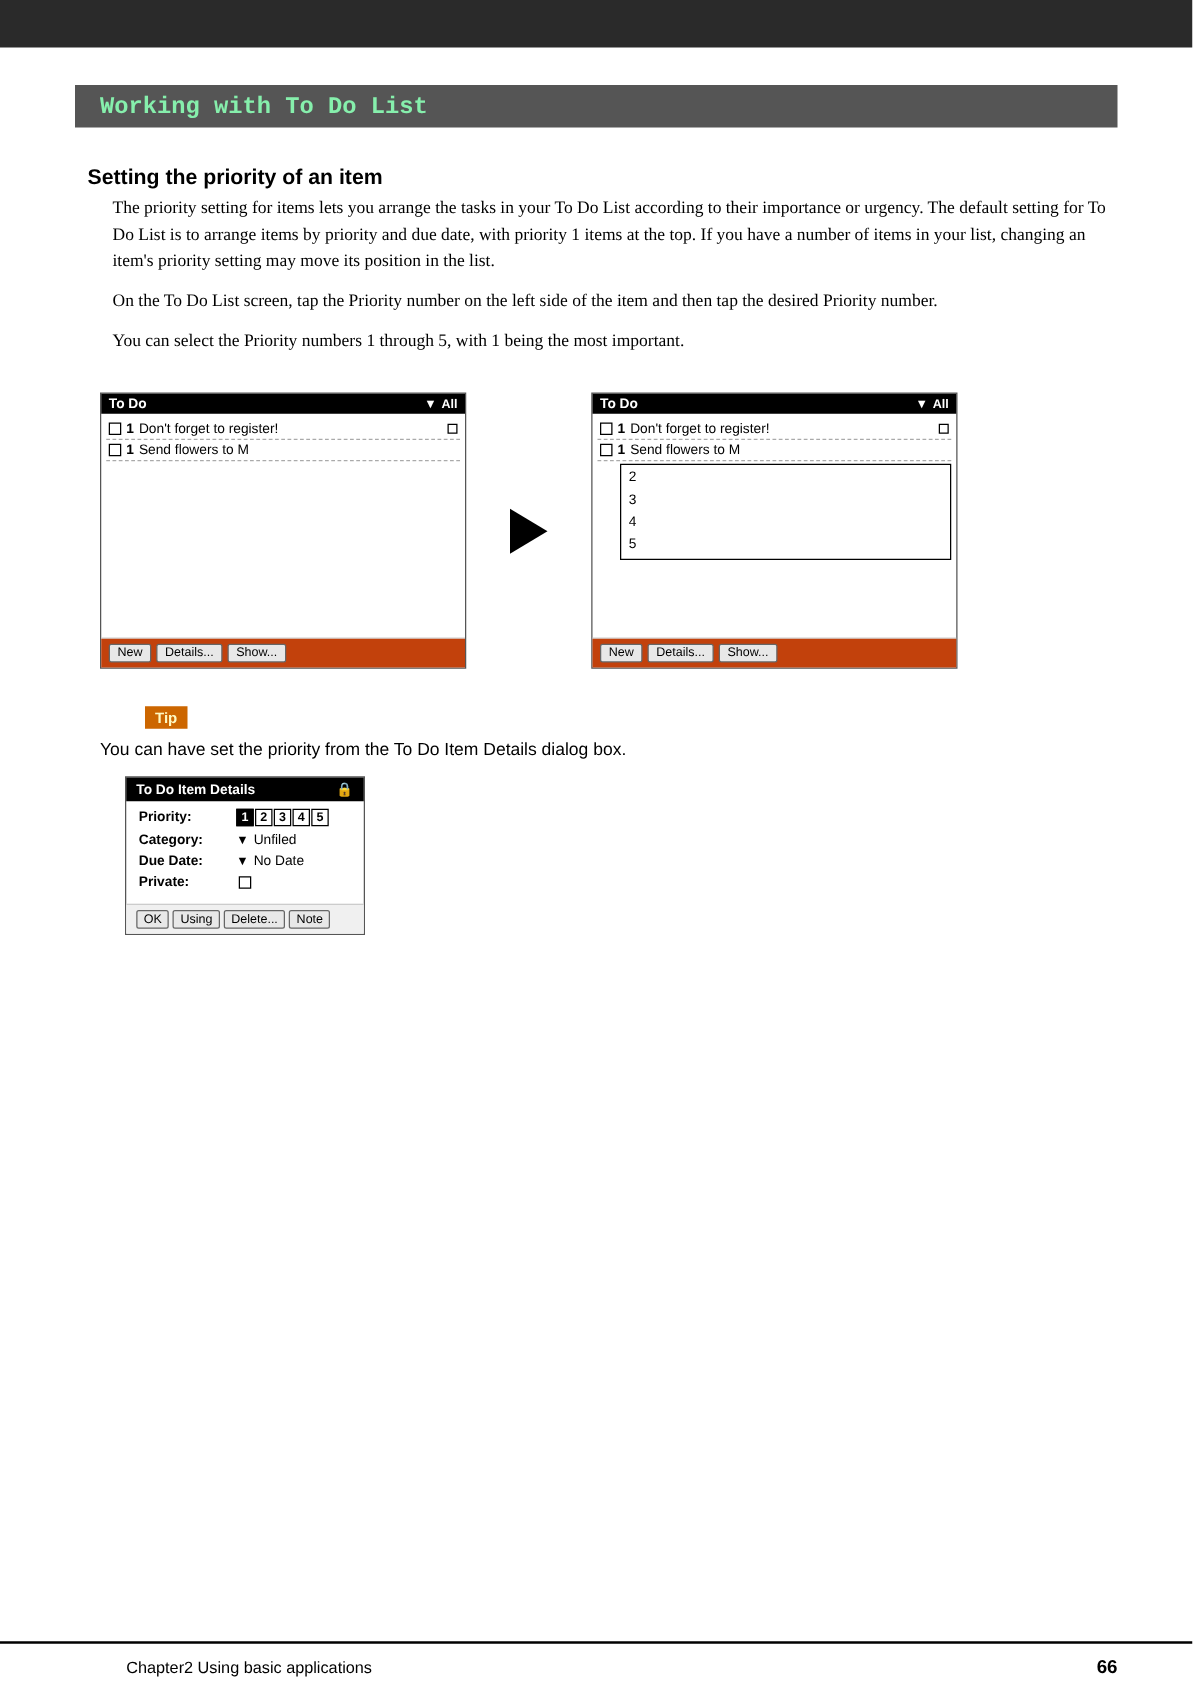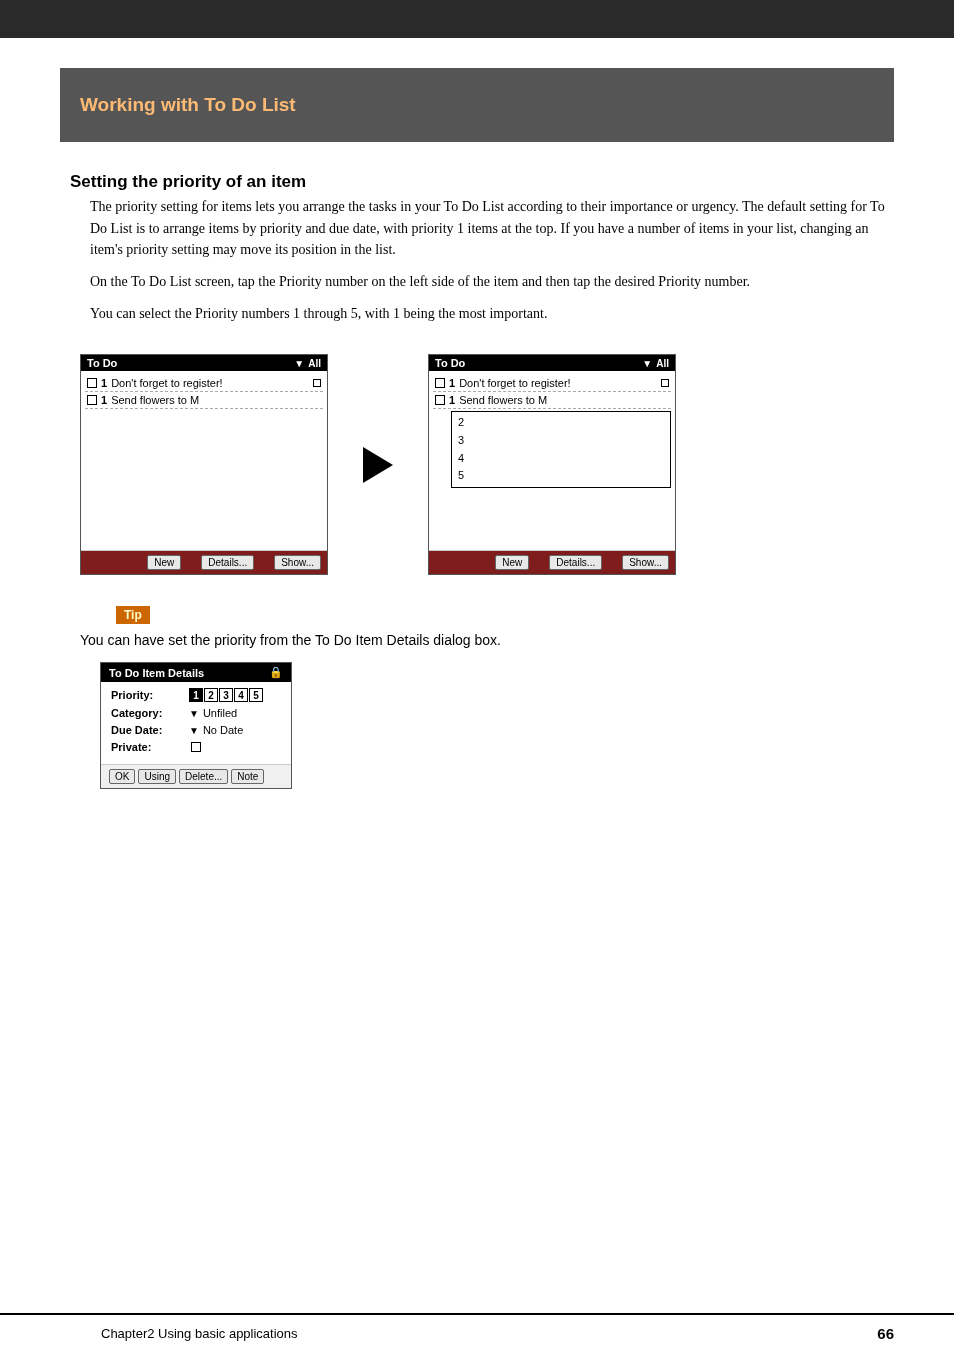--- a/index.html
+++ b/index.html
@@ -39,25 +39,25 @@
     }
     .page-title-text {
       font-size: 22px;
       font-weight: bold;
       font-family: Arial, sans-serif;
     }
 
     
     .section-header {
       background: #555;
-      color: #fdba74;
-      padding: 26px 20px;
+      color: #86efac;
+      padding: 6px 20px;
       font-size: 19px;
       font-weight: bold;
-      font-family: Liberation Sans, sans-serif;
+      font-family: Liberation Mono, monospace;
       margin-bottom: 30px;
     }
 
     
     .subsection-heading {
       font-size: 17px;
       font-weight: bold;
       font-family: Arial, sans-serif;
       margin-bottom: 4px;
       margin-left: 10px;
@@ -74,21 +74,21 @@
     
     .screenshots-row {
       display: flex;
       align-items: center;
       margin: 30px 0 30px 20px;
       gap: 20px;
     }
 
     
     .palm-screen {
-      width: 248px;
+      width: 293px;
       border: 1.5px solid #555;
       background: #fff;
       font-family: Arial, sans-serif;
       font-size: 11px;
     }
 
     .palm-title-bar {
       display: flex;
       justify-content: space-between;
       align-items: center;
@@ -143,24 +143,23 @@
     .palm-note-icon {
       width: 8px;
       height: 8px;
       border: 1px solid #000;
       display: inline-block;
       flex-shrink: 0;
     }
 
     .palm-footer {
       display: flex;
-      gap: 20px;
+      gap: 4px;
       padding: 4px 6px;
-      background: #7f1d1d;
-      justify-content: flex-end;
+      background: #c2410c;
     }
     .palm-button {
       border: 1px solid #666;
       padding: 1px 6px;
       background: #e8e8e8;
       font-size: 10px;
       cursor: pointer;
       border-radius: 2px;
     }
 

